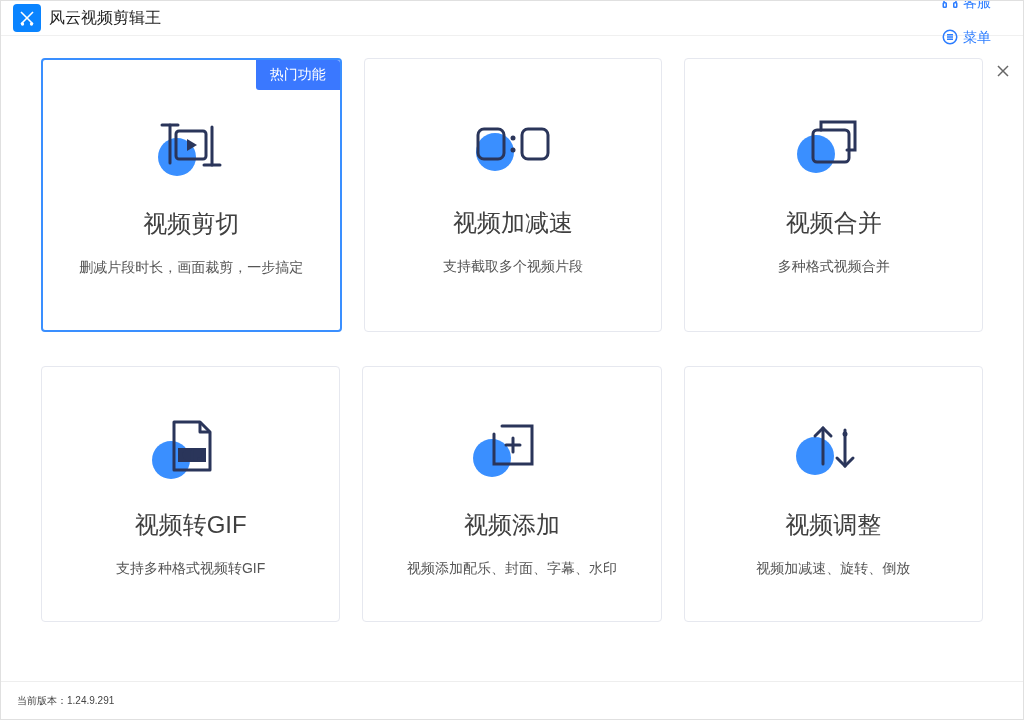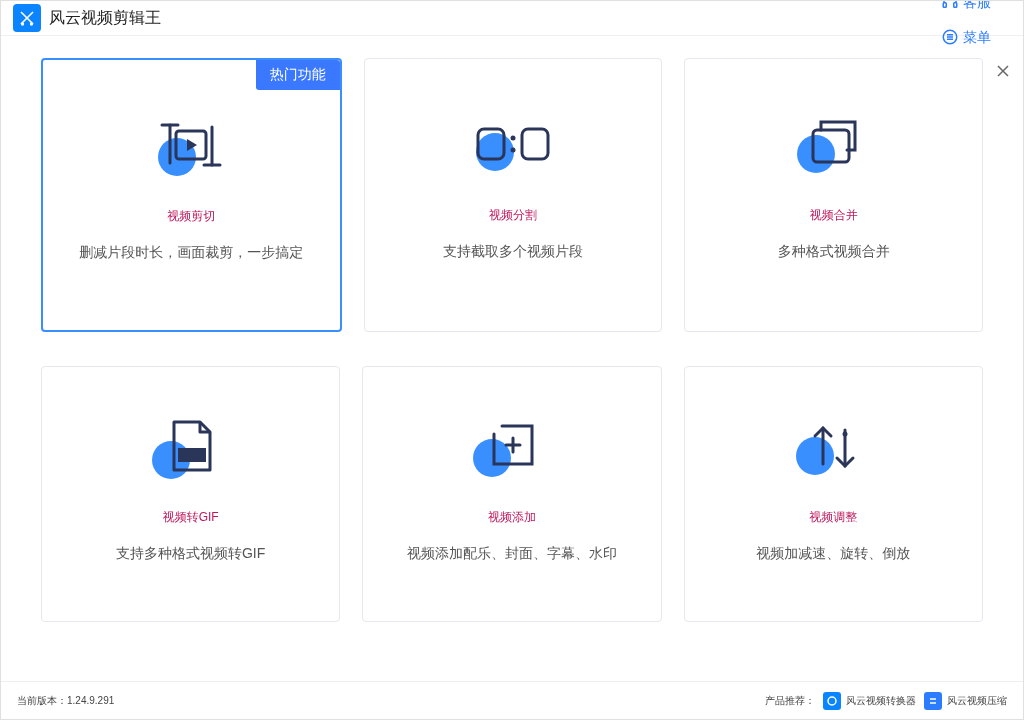--- a/index.html
+++ b/index.html
@@ -67,21 +67,21 @@
     margin-bottom: 28px;
   }
   .icon-wrap .accent {
     position: absolute;
     width: 38px; height: 38px;
     background: #3a8fff;
     border-radius: 50%;
     z-index: 1;
   }
   .icon-wrap svg { position: relative; z-index: 2; }
-  .card-title { font-size: 12px; color: #be185d; margin-bottom: 16px; }
+  .card-title { font-size: 24px; color: #404040; margin-bottom: 16px; }
   .card-desc { font-size: 14px; color: #555; line-height: 1.7; }
 
   .footer {
     height: 38px;
     border-top: 1px solid #eee;
     display: flex; align-items: center;
     padding: 8px 16px;
     font-size: 10px; color: #444;
   }
   .foot-right { margin-left: auto; display: flex; align-items: center; gap: 8px; }
@@ -183,21 +183,21 @@
     <div class="card">
       <div class="icon-wrap">
         <div class="accent" style="left:8px;top:24px;"></div>
         <svg width="90" height="50" viewBox="0 0 90 50" fill="none" stroke="#2a355a" stroke-width="3" stroke-linecap="round">
           <rect x="10" y="10" width="26" height="30" rx="6"></rect>
           <rect x="54" y="10" width="26" height="30" rx="6"></rect>
           <circle cx="45" cy="19" r="2.5" fill="#2a355a" stroke="none"></circle>
           <circle cx="45" cy="31" r="2.5" fill="#2a355a" stroke="none"></circle>
         </svg>
       </div>
-      <div class="card-title">视频分割</div>
+      <div class="card-title">视频加减速</div>
       <div class="card-desc">支持截取多个视频片段</div>
     </div>
 
     <div class="card">
       <div class="icon-wrap">
         <div class="accent" style="left:8px;top:26px;"></div>
         <svg width="70" height="56" viewBox="0 0 70 56" fill="none" stroke="#2a355a" stroke-width="3" stroke-linecap="round">
           <path d="M22 14 L22 6 L56 6 L56 34 L48 34"></path>
           <rect x="14" y="14" width="36" height="32" rx="4"></rect>
         </svg>
@@ -252,33 +252,13 @@
       <div class="card-desc">视频加减速、旋转、倒放</div>
     </div>
 
 
   </div>
 </div>
 
 <div class="footer">
   <span>当前版本：</span>
   <span>1.24.9.291</span>
-  <div class="foot-right">
-    <span>产品推荐：</span>
-    <span class="foot-link">
-      <span class="mini-icon" style="background:#0a84ff">
-        <svg width="12" height="12" viewBox="0 0 12 12" fill="none" stroke="#fff" stroke-width="1.5">
-            <circle cx="6" cy="6" r="4"></circle>
-          </svg>
-      </span>
-      <span>风云视频转换器</span>
-    </span>
-    <span class="foot-link">
-      <span class="mini-icon" style="background:#2b7cff">
-        <svg width="12" height="12" viewBox="0 0 12 12" fill="none" stroke="#fff" stroke-width="1.5">
-            <line x1="3" y1="4" x2="9" y2="4"></line>
-            <line x1="3" y1="8" x2="9" y2="8"></line>
-          </svg>
-      </span>
-      <span>风云视频压缩</span>
-    </span>
-  </div>
 </div>
 
 </body></html>

